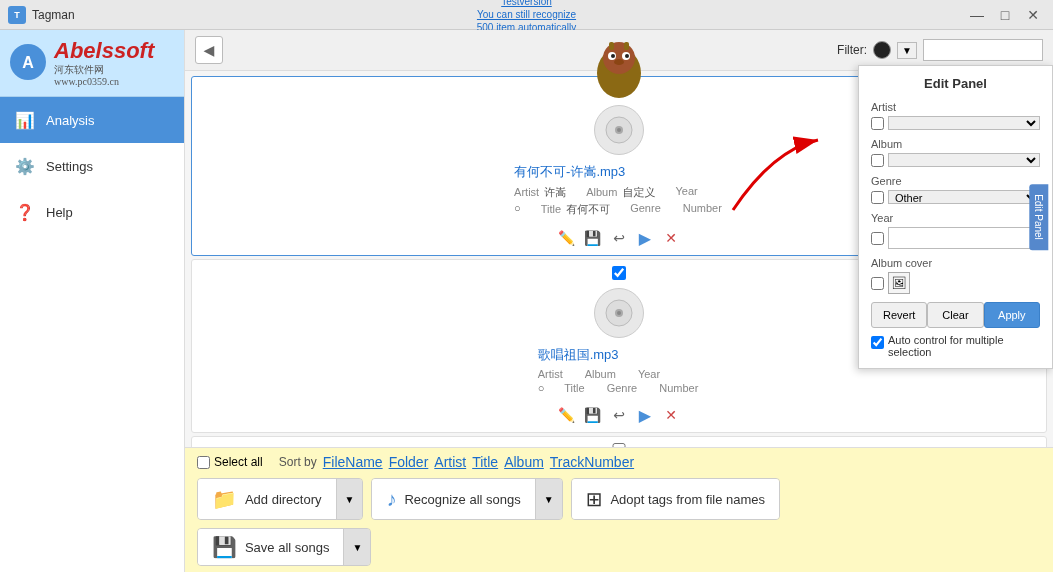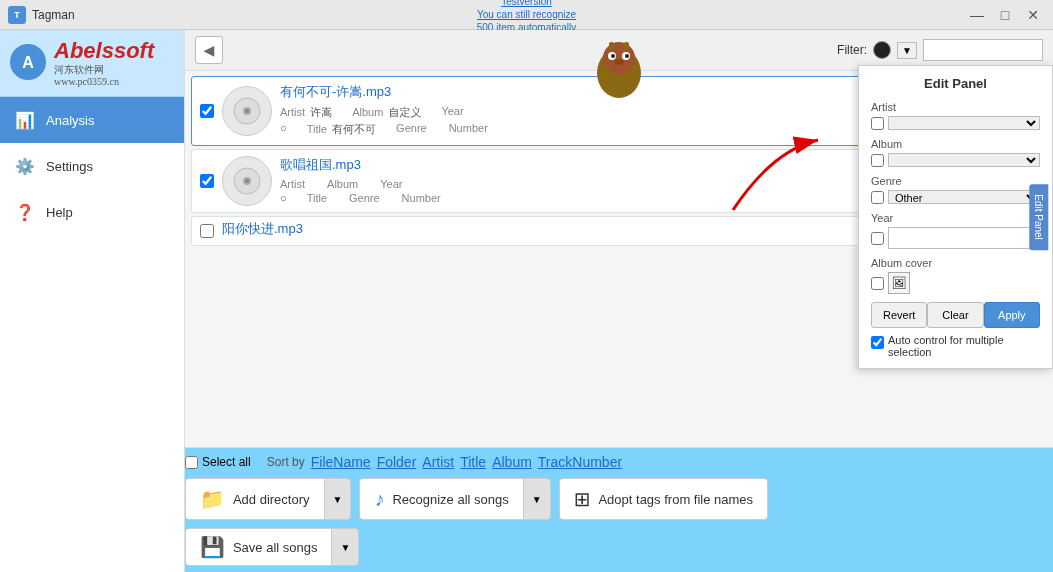--- a/index.html
+++ b/index.html
@@ -206,20 +206,21 @@
     .song-item {
       background: white;
       margin: 3px 6px;
       border: 1px solid #e0e0e0;
       border-radius: 3px;
       padding: 6px 8px;
       display: flex;
       align-items: center;
       gap: 8px;
       position: relative;
+      flex-direction: column;
     }
     .song-item.highlighted {
       border-color: #4a90d9;
     }
     .song-checkbox {
       width: 14px;
       height: 14px;
       cursor: pointer;
     }
     .song-thumb {
@@ -269,22 +270,22 @@
       align-items: center;
       justify-content: center;
       font-size: 14px;
       color: #666;
     }
     .song-action-btn.play { color: #4a90d9; font-size: 16px; }
     .song-action-btn.delete { color: #cc4444; }
 
     
     .bottom-controls {
-      padding: 6px 0;
-      background: #7dd3fc;
+      padding: 6px 12px;
+      background: #fef9c3;
       border-top: 1px solid #ddd;
     }
     .select-sort-row {
       display: flex;
       align-items: center;
       gap: 6px;
       margin-bottom: 8px;
       font-size: 12px;
     }
     .select-all-area {

